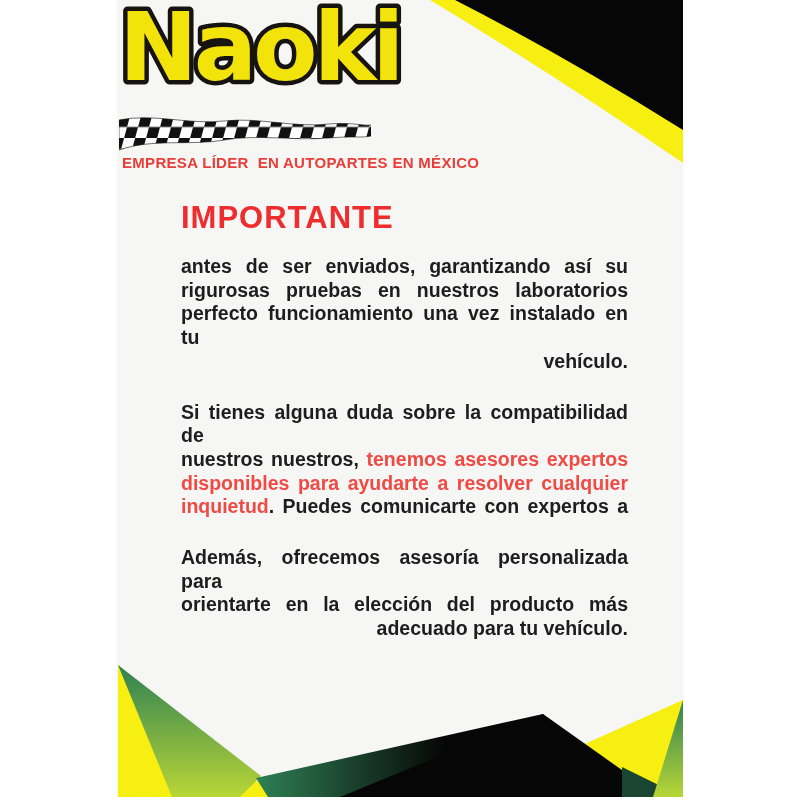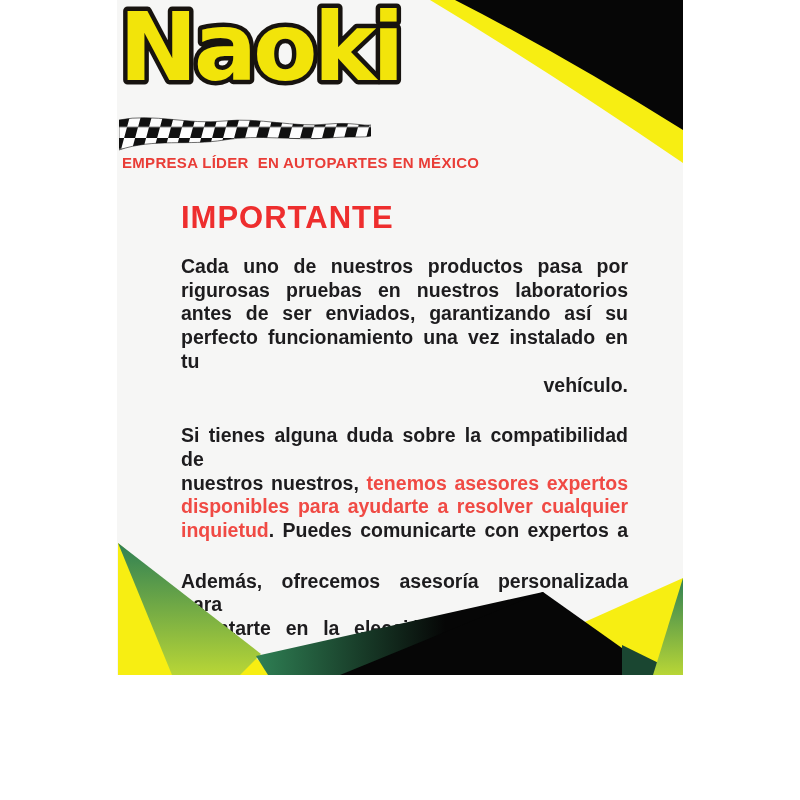--- a/index.html
+++ b/index.html
@@ -4,21 +4,21 @@
 <style>
   html, body {
     margin: 0; padding: 0;
     width: 800px; height: 800px;
     background: #ffffff;
     overflow: hidden;
     font-family: "Liberation Sans", sans-serif;
   }
   #canvas { position: relative; width: 800px; height: 800px; background:#fff; }
   #card {
-    position: absolute; left: 117px; top: 0; width: 566px; height: 675px;
+    position: absolute; left: 117px; top: 0; width: 566px; height: 797px;
     background: var(--card-bg, #f6f6f5);
     overflow: hidden;
   }
   .abs { position: absolute; }
   
   #logo-svg { left: 0px; top: -6px; }
   #logo-subtext {
     left: 3px; top: 96px;
     font-size: 21px; font-weight: 700; letter-spacing: 2.5px;
     color: #141414; font-family: "Liberation Sans", sans-serif;
@@ -74,23 +74,22 @@
       </defs>
       <path d="M0,4 C35,-3 70,9 105,5 C140,1 175,12 210,8 C230,6 245,10 252,9 L252,20 C245,22 230,20 210,22 C175,25 140,18 105,24 C70,30 35,22 0,34 Z" fill="url(#chk)" stroke="#111111" stroke-width="0.6"></path>
     </svg>
 
     <div id="tagline" class="abs">EMPRESA LÍDER  EN AUTOPARTES EN MÉXICO</div>
 
     <div id="heading" class="abs">IMPORTANTE</div>
 
     <div id="body-paragraphs" class="abs">
         <div class="para">
-          <div class="line just"><span>Cada uno de nuestros productos pasa por</span></div>
+          <div class="line just"><span>antes de ser enviados, garantizando así su</span></div>
           <div class="line just"><span>rigurosas pruebas en nuestros laboratorios</span></div>
-          <div class="line just"><span>antes de ser enviados, garantizando así su</span></div>
           <div class="line just"><span>perfecto funcionamiento una vez instalado en tu</span></div>
           <div class="line"><span>vehículo.</span></div>
         </div>
         <div class="para">
           <div class="line just"><span>Si tienes alguna duda sobre la compatibilidad de</span></div>
           <div class="line just"><span>nuestros nuestros, </span><span class="red">tenemos asesores expertos</span></div>
           <div class="line just"><span class="red">disponibles para ayudarte a resolver cualquier</span></div>
           <div class="line just"><span class="red">inquietud</span><span>. Puedes comunicarte con expertos a</span></div>
         </div>
         <div class="para">

